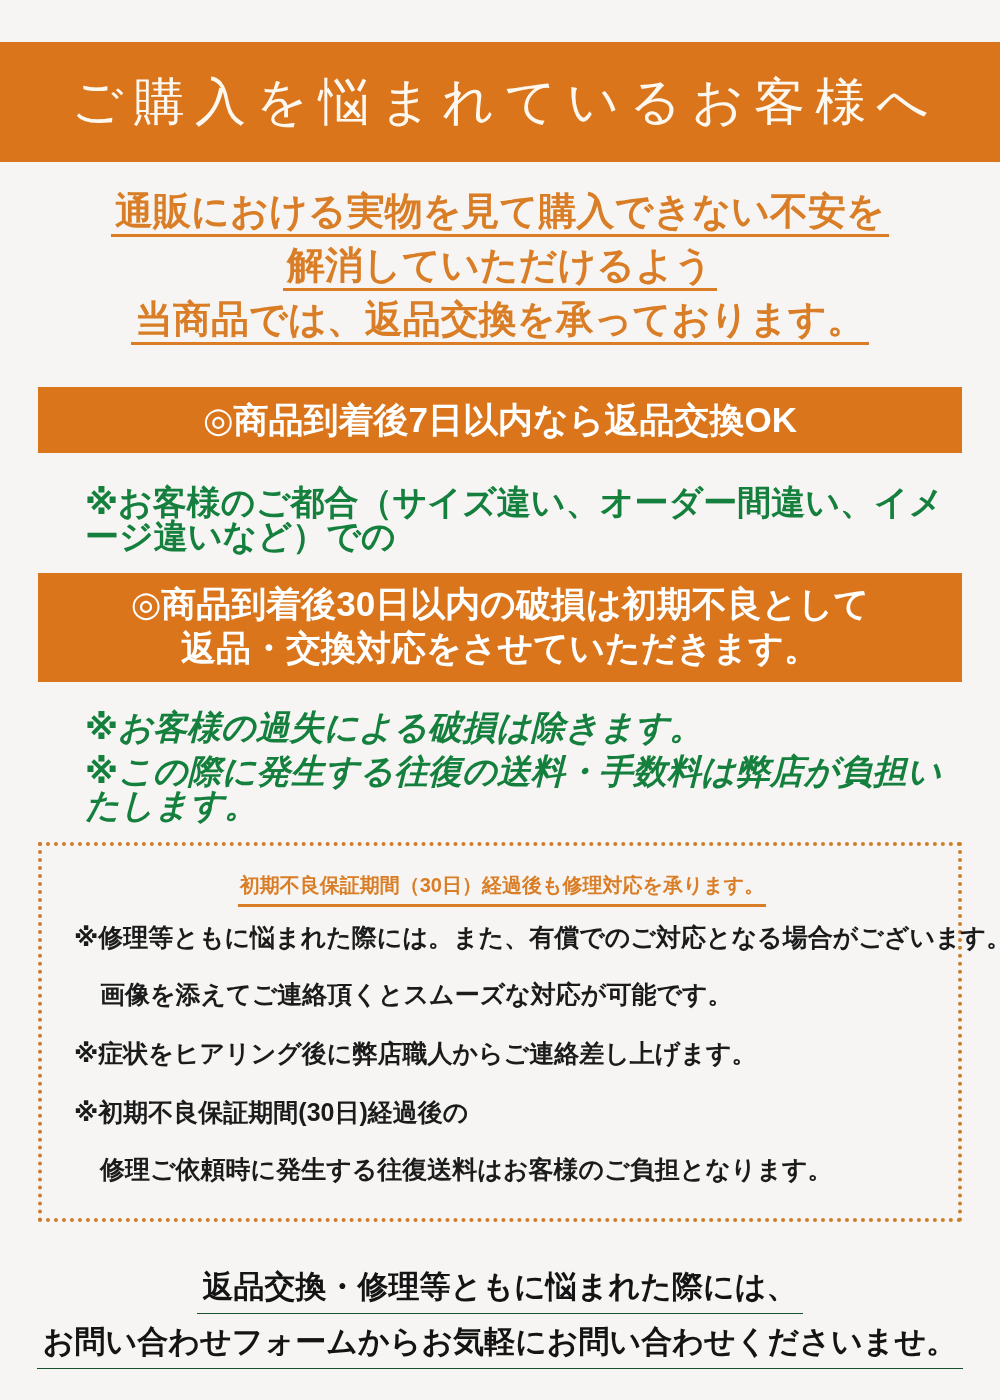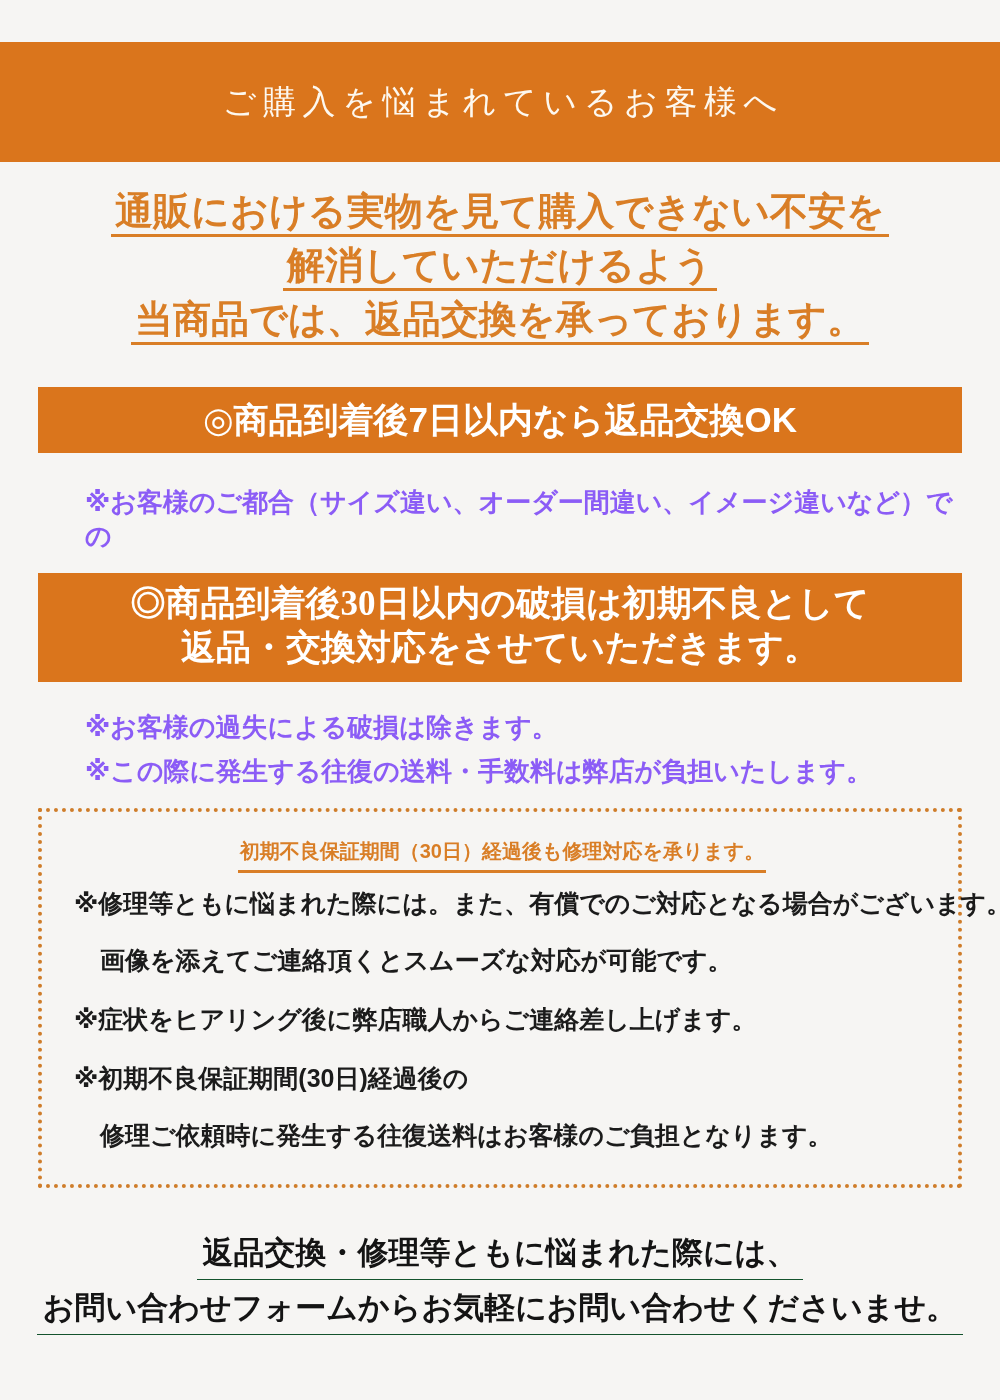--- a/index.html
+++ b/index.html
@@ -19,21 +19,21 @@
     height: 120px;
     background: #da751c;
     display: flex;
     align-items: center;
     justify-content: center;
   }
   .header-title {
     color: #fdf8ef;
     font-family: "Liberation Serif", "DejaVu Serif", serif;
     font-weight: 400;
-    font-size: 33px;
+    font-size: 51px;
     letter-spacing: 0.20em;
     text-indent: 0.20em;
     white-space: nowrap;
   }
 
   
   .intro {
     margin-top: 30px;
     text-align: center;
     color: #d97e26;
@@ -63,39 +63,39 @@
     margin-top: 42px;
     height: 66px;
     display: flex;
     align-items: center;
     justify-content: center;
   }
   .banner-30 {
     margin-top: 20px;
     padding: 9px 0 12px 0;
     line-height: 44px;
-    font-family: Liberation Serif, serif;
   }
   .banner-line { white-space: nowrap; }
 
   
   .notes {
     font-weight: bold;
-    font-size: 26px;
-    color: #8b5cf6;
+    font-size: 34px;
+    color: #15803d;
   }
   .notes-7 {
     margin: 32px 40px 0 85px;
     line-height: 34px;
   }
   .notes-7 .note-line { margin-bottom: 10px; }
   .notes-7 .cont { padding-left: 22px; }
   .notes-30 {
     margin: 28px 40px 8px 85px;
     line-height: 34px;
+    font-style: italic;
   }
   .notes-30 .note-line { margin-bottom: 10px; }
 
   
   .repair-box {
     margin: 20px 38px 0 38px;
     border: 4px dotted #cf7d2a;
     padding: 26px 28px 32px 32px;
   }
   .repair-title {

